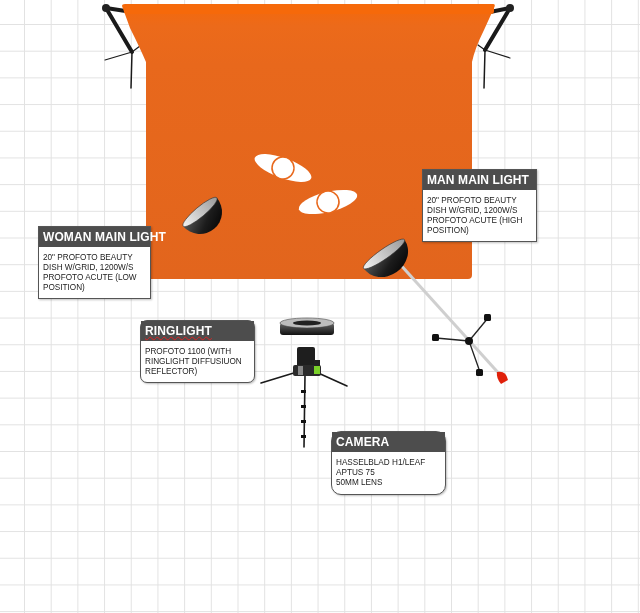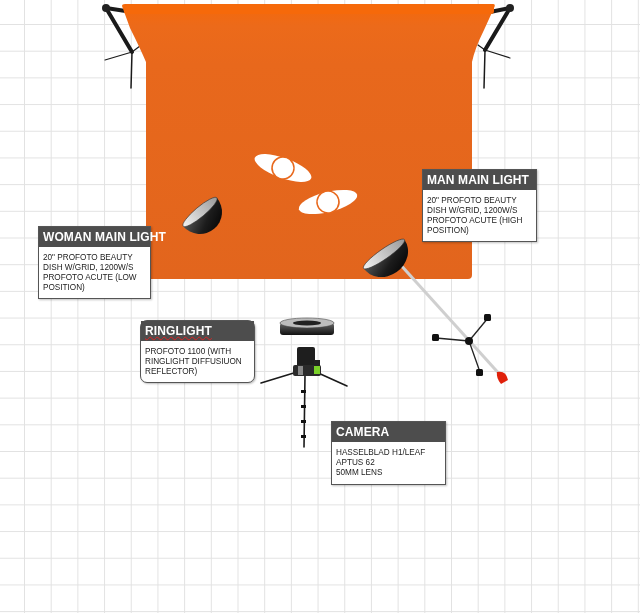--- a/index.html
+++ b/index.html
@@ -163,18 +163,18 @@
 POSITION)</div>
 </div>
 
 <div class="label-box" style="left:140px; top:320px; width:113px;border-radius:7px;">
   <div class="label-head"><span class="squiggle">RINGLIGHT</span></div>
   <div class="label-body">PROFOTO 1100 (WITH
 RINGLIGHT DIFFUSIUON
 REFLECTOR)</div>
 </div>
 
-<div class="label-box" style="left:331px; top:421px; width:113px; height:62px;">
+<div class="label-box" style="left:331px; top:431px; width:113px; height:62px;border-radius:10px;">
   <div class="label-head">CAMERA</div>
   <div class="label-body">HASSELBLAD H1/LEAF
-APTUS 62
+APTUS 75
 50MM LENS</div>
 </div>
 
 </body></html>

